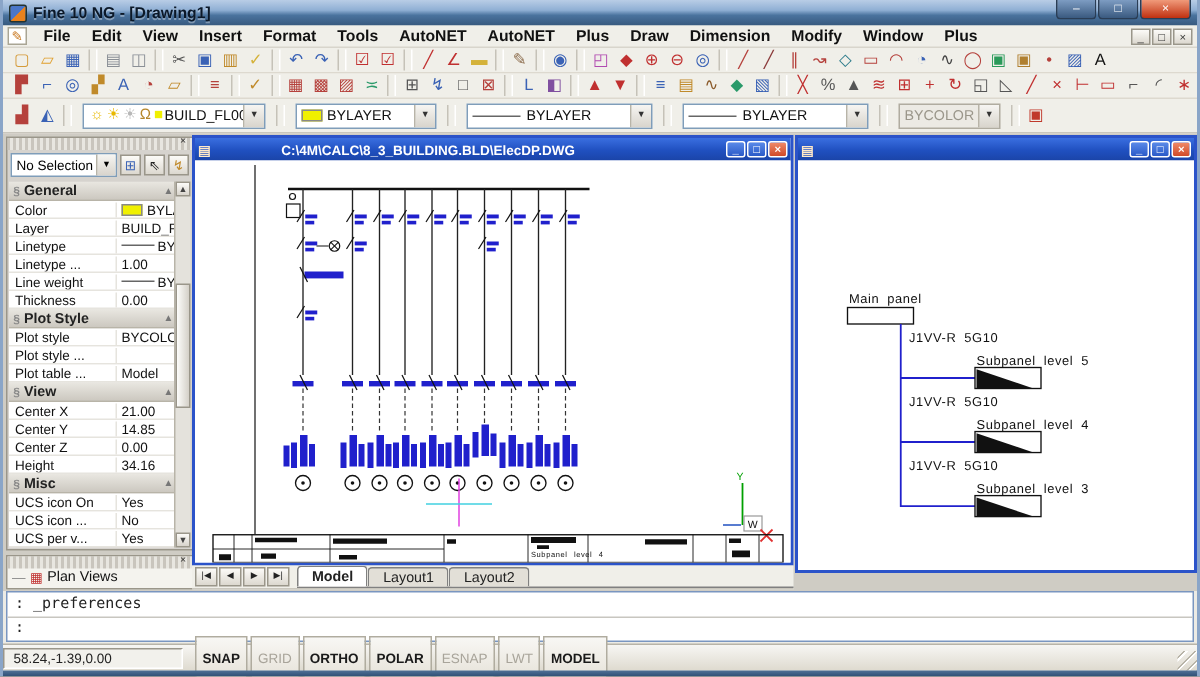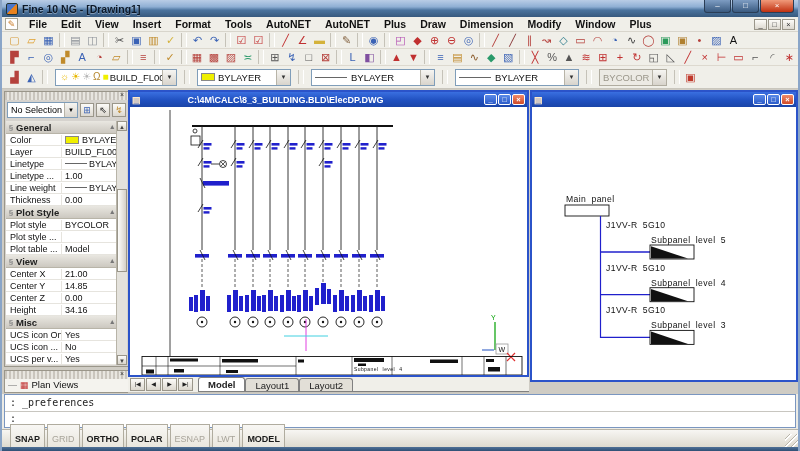--- a/index.html
+++ b/index.html
@@ -57,21 +57,21 @@
     border-left:1px solid #b8b4a8;font-size:6px;display:flex;align-items:center;justify-content:center;}
   .pbtn{width:14px;height:14px;border:1px solid #9a968a;background:linear-gradient(#fcfbf8,#dcd8cf);
     font-size:9px;line-height:12px;text-align:center;}
   .pbody{position:absolute;left:1px;right:12px;top:29px;bottom:1px;overflow:hidden;background:#d6d3ce;}
   .phead{display:flex;height:13px;background:linear-gradient(#e9e7e1,#ccc8c0);border-bottom:1px solid #b8b4a8;
     align-items:center;font-size:9.5px;font-weight:bold;color:#222;}
   .pgripg{width:10px;text-align:center;color:#888;font-size:8px;}
   .parrow{margin-left:auto;margin-right:2px;color:#777;font-size:7px;}
   .prow{display:flex;height:12px;background:#fff;border-bottom:1px solid #e6e4de;
     font-size:9px;color:#111;align-items:center;}
-  .plabel{width:56px;padding-left:4px;border-right:1px solid #e6e4de;overflow:hidden;white-space:nowrap;flex:none;}
+  .plabel{width:72px;padding-left:4px;border-right:1px solid #e6e4de;overflow:hidden;white-space:nowrap;flex:none;}
   .pvalue{flex:1;padding-left:3px;display:flex;align-items:center;overflow:hidden;white-space:nowrap;}
   .pvalue .lmark{width:22px;margin-right:2px;}
   .pscroll{position:absolute;right:1px;top:29px;bottom:1px;width:11px;background:#e4e2dc;border-left:1px solid #b8b4a8;}
   .sarr{height:10px;font-size:6px;text-align:center;line-height:10px;color:#444;background:linear-gradient(#fcfbf8,#d8d4cc);border:1px solid #9a968a;}
   .sarr.dn{position:absolute;bottom:0;left:0;right:0;}
   .sthumb{position:absolute;left:0;right:0;top:28%;height:34%;background:linear-gradient(90deg,#fdfdfb,#d4d0c8);border:1px solid #9a968a;}
   
   .pviews{position:absolute;left:2px;top:281px;width:125px;height:23px;background:#f4f3ee;border:1px solid #9a968a;}
   .pvtop{height:8px;background:repeating-linear-gradient(90deg,#c9c5bd 0 2px,#e8e6e0 2px 4px);position:relative;}
   .pvrow{display:flex;align-items:center;font-size:9.5px;padding-left:3px;gap:3px;color:#111;}
@@ -867,20 +867,21 @@
         </span>
     </div>
   </div>
 
   <div class="cmd">
     <div class="cmdrow1">: _preferences</div>
     <div class="cmdrow2">:</div>
   </div>
 
   <div class="status">
+    <span class="scoords">58.24,-1.39,0.00</span>
     <span class="stoggles">
         <span class="stgl on">SNAP</span>
         <span class="stgl off">GRID</span>
         <span class="stgl on">ORTHO</span>
         <span class="stgl on">POLAR</span>
         <span class="stgl off">ESNAP</span>
         <span class="stgl off">LWT</span>
         <span class="stgl on">MODEL</span>
       </span>
     <span class="sgrip"></span>

